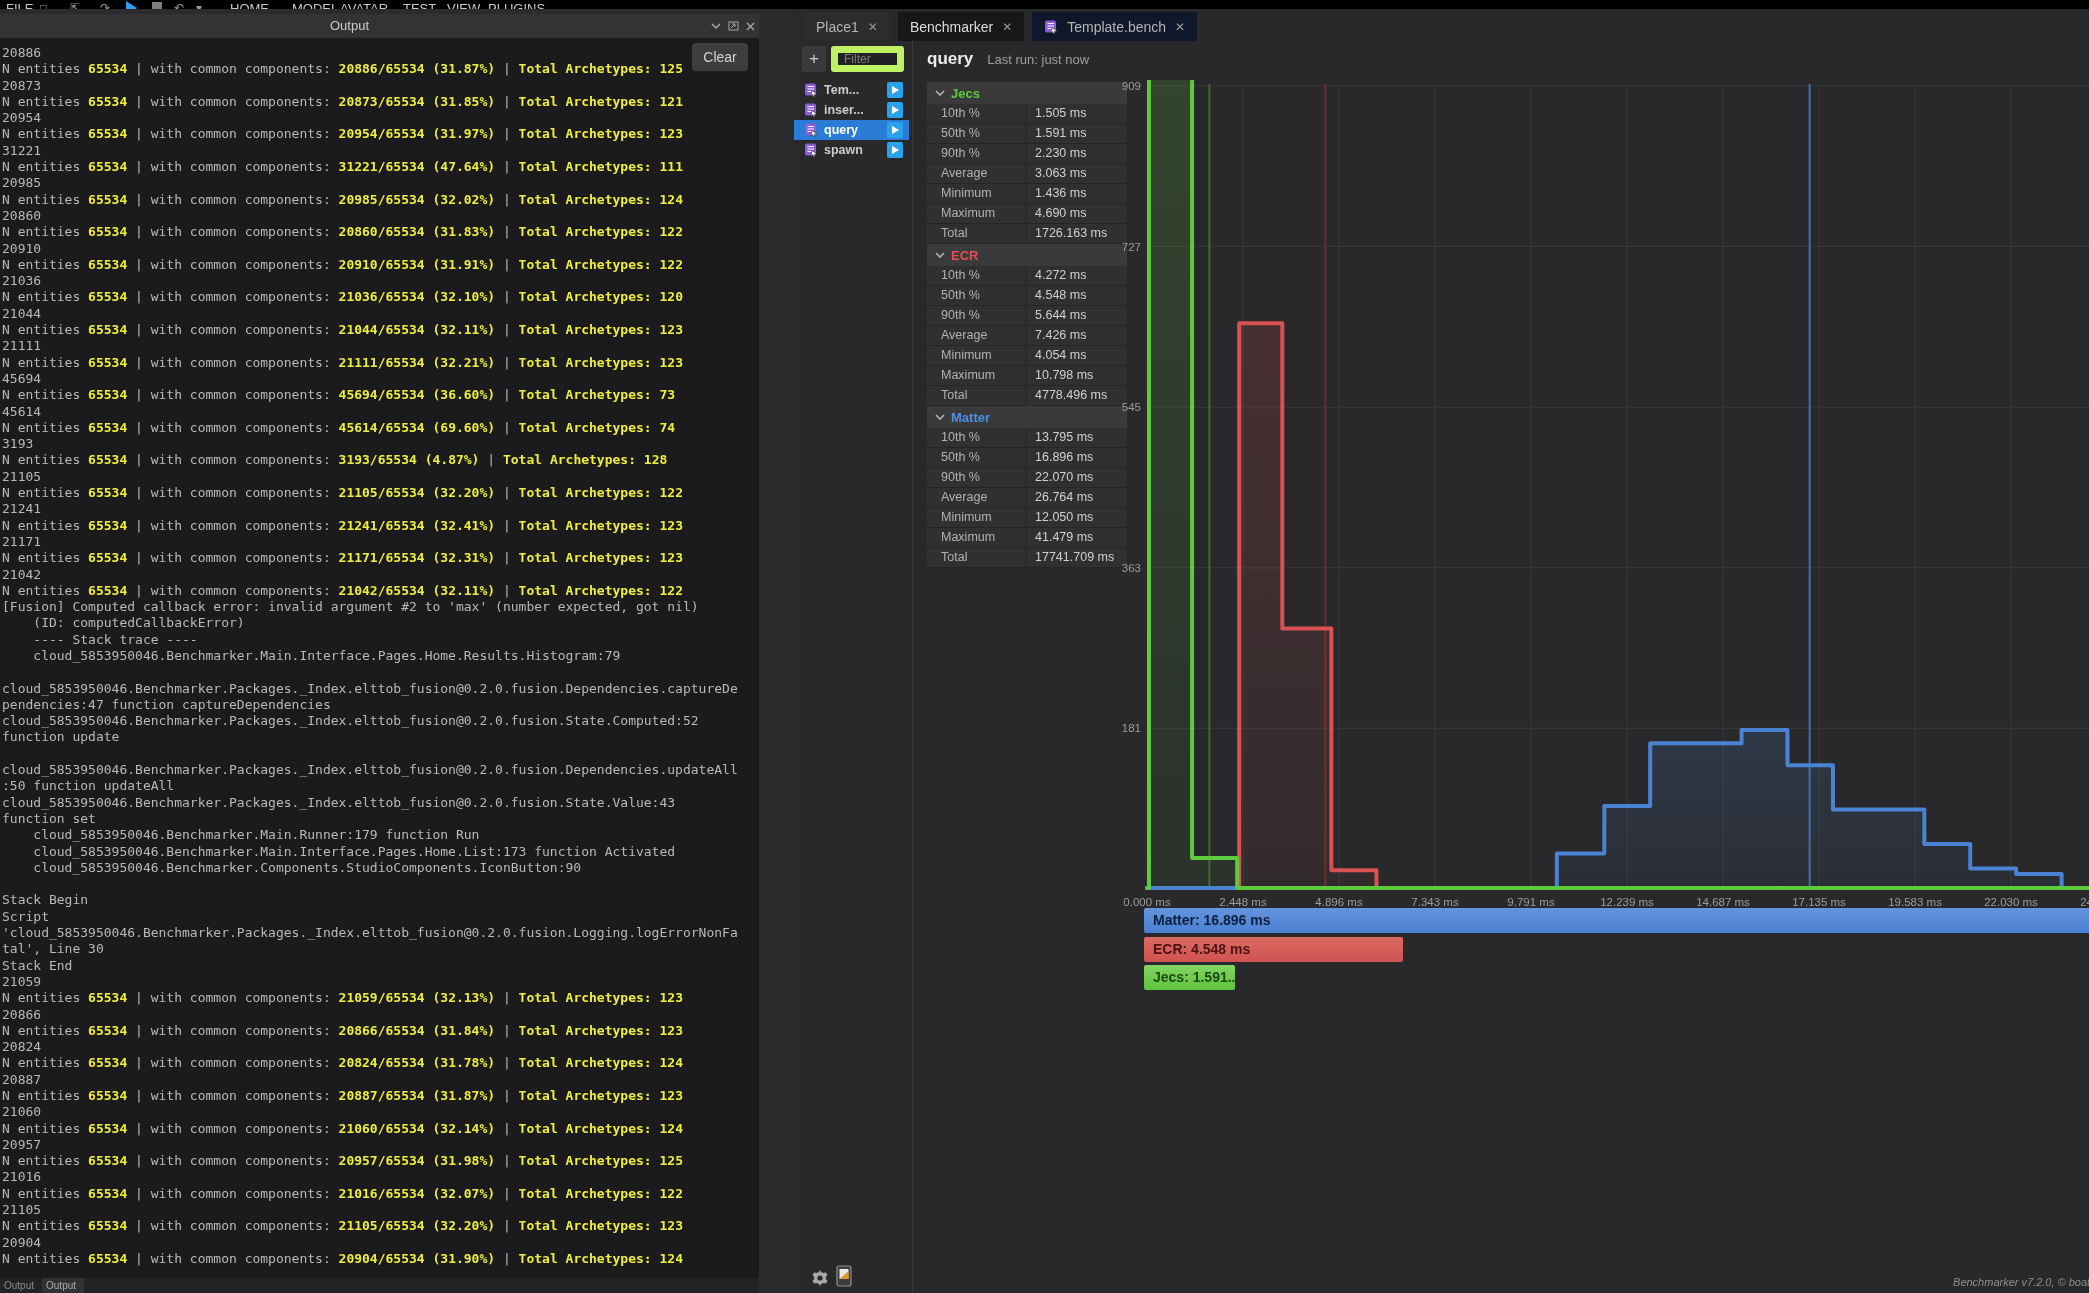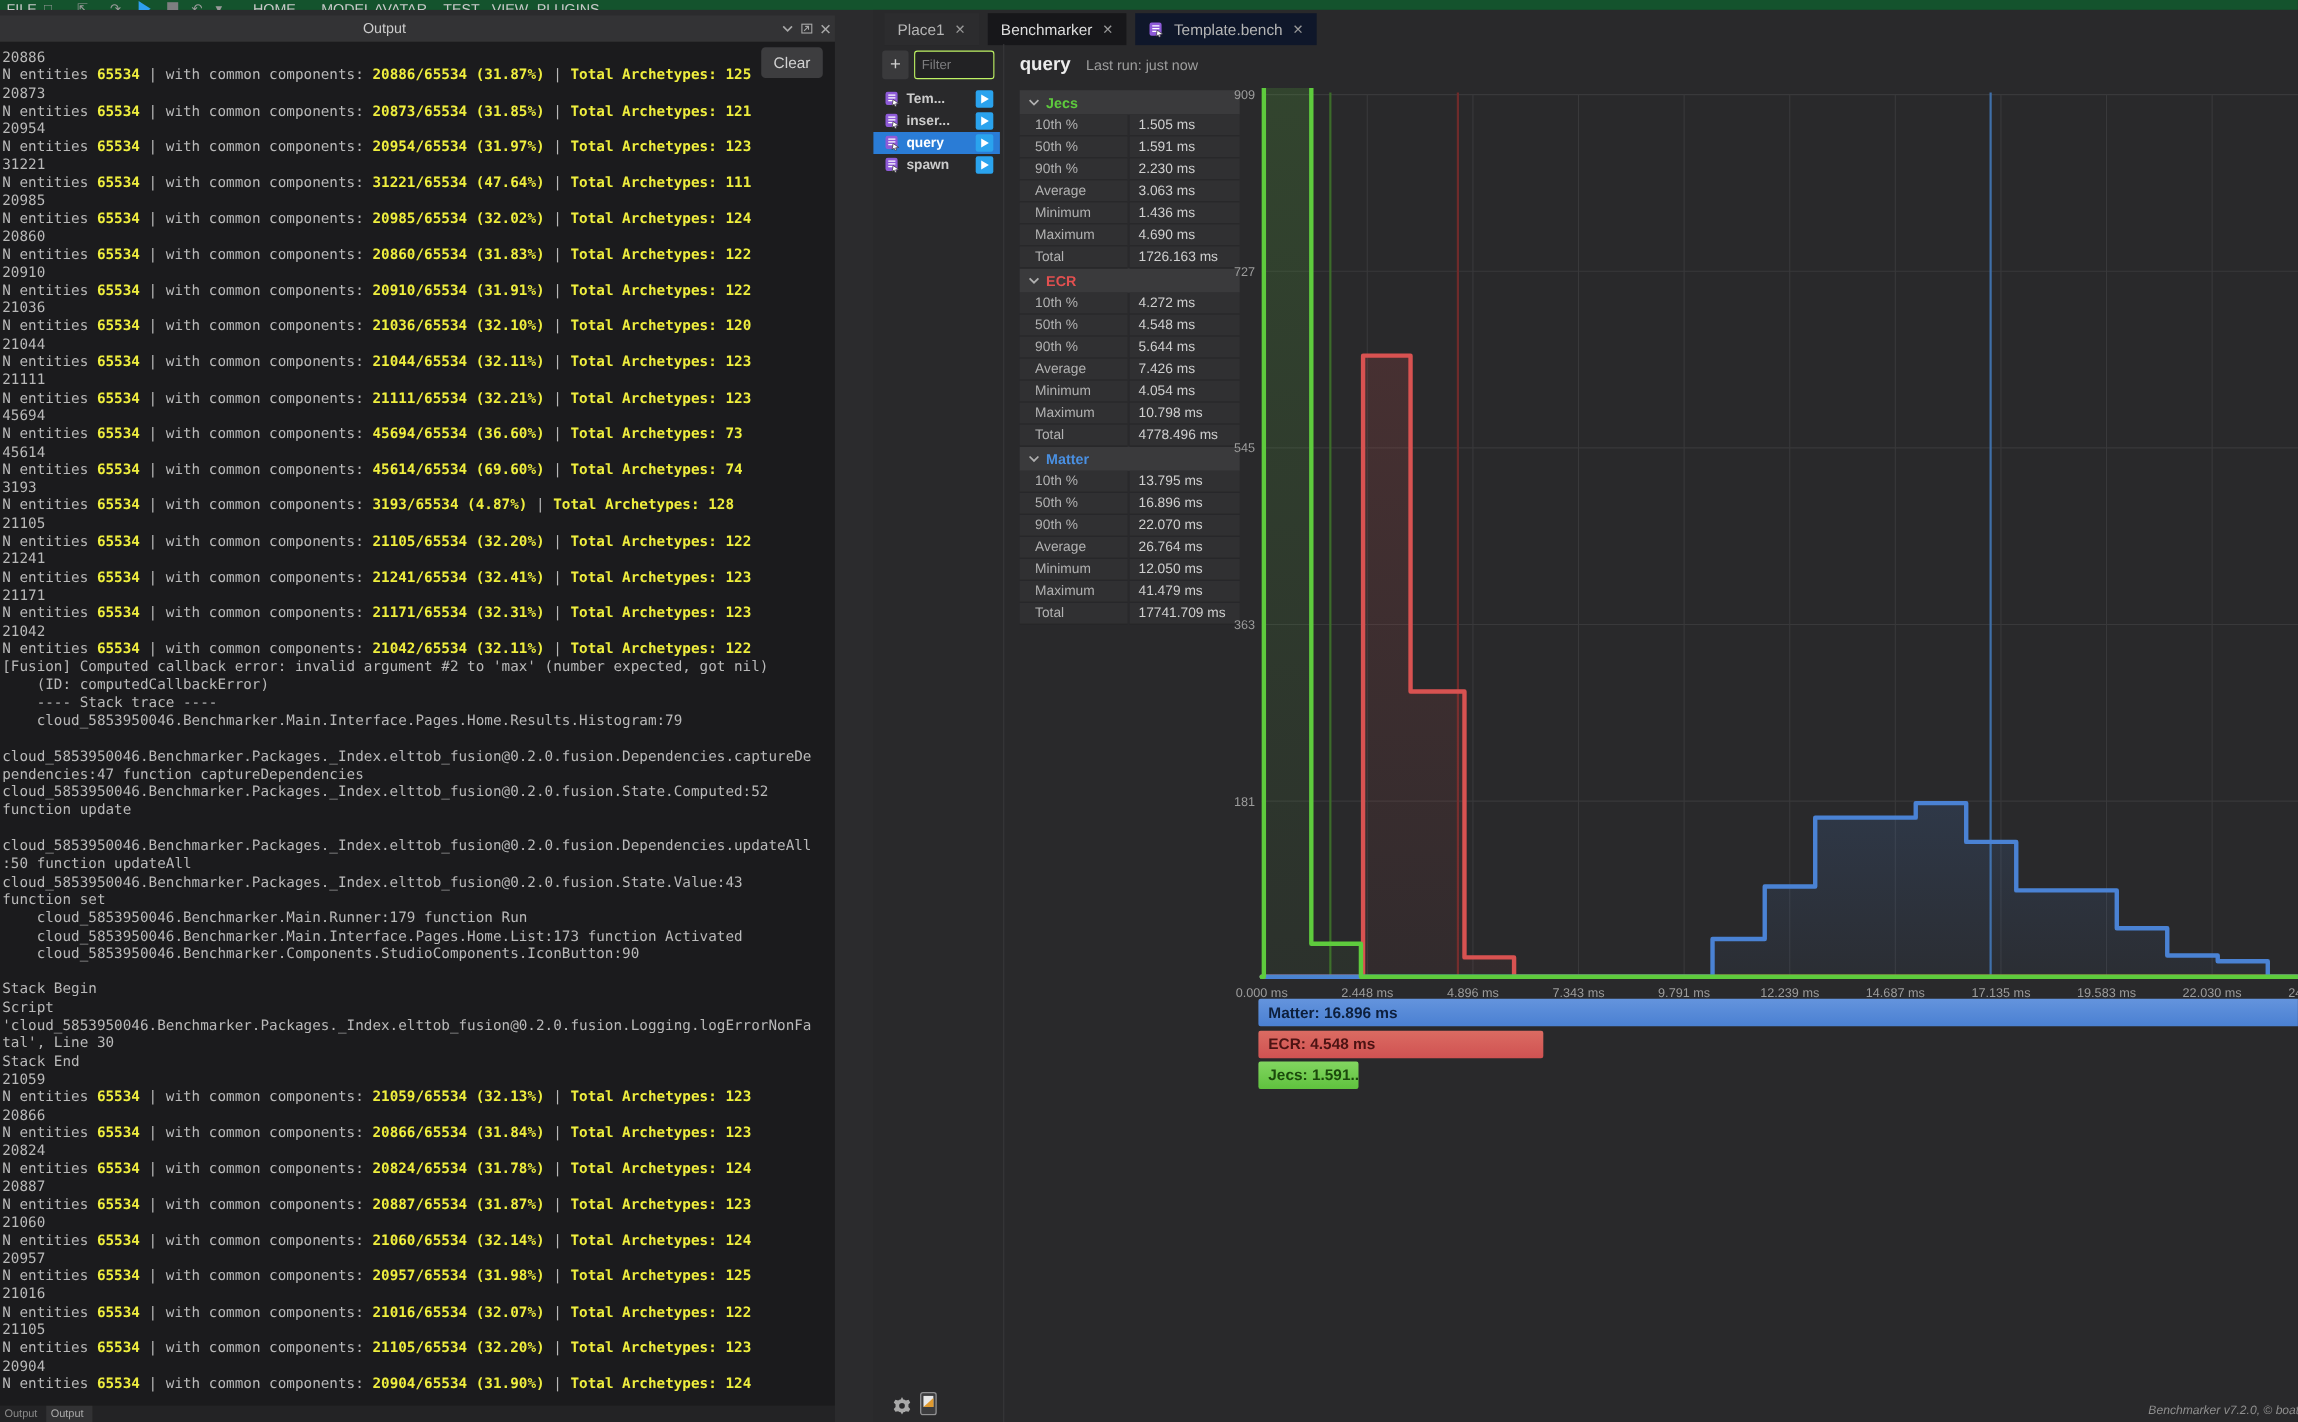--- a/index.html
+++ b/index.html
@@ -2,21 +2,21 @@
 <html><head>
 <meta charset="utf-8">
 <style>
   * { box-sizing: border-box; margin: 0; padding: 0; }
   html,body { width:2089px; height:1293px; overflow:hidden; background:#2b2b2d;
               font-family:"Liberation Sans", sans-serif; }
   #root { position:relative; width:2089px; height:1293px; }
 
   
   #toolbar { position:absolute; left:0; top:0; width:2089px; height:9px; overflow:hidden;
-             background:#14532d; }
+             background:#000000; }
   #toolbar span.menu { position:absolute; top:0; color:#c9c9c9; font-size:13px; line-height:18px; }
   #toolbar .ticon { position:absolute; top:1px; color:#9a9a9a; font-size:12px; }
   #toolbar .play-tri { position:absolute; top:1px; width:0; height:0;
         border-left:11px solid #2f9ff0; border-top:7px solid transparent; border-bottom:7px solid transparent; }
   #toolbar .stop-sq { position:absolute; top:2px; width:10px; height:10px; background:#7e7e80; }
 
   
   #output-panel { position:absolute; left:0; top:14px; width:759px; height:1264px; }
   #output-titlebar { position:absolute; left:0; top:0; width:759px; height:24px; background:#333335;
                      color:#cbcbcb; font-size:13px; }
@@ -45,21 +45,21 @@
          color:#b5b5b5; background:#2c2c2e; }
   .tab.active { background:#17171a; color:#dddddd; }
   .tab.scripted { background:#0f172a; }
   .tab .x { color:#9a9a9a; font-size:12px; }
 
   
   #sidebar { position:absolute; left:0; top:31px; width:118px; bottom:0; }
   #add-btn { position:absolute; left:8px; top:6px; width:24px; height:26px; background:#3a3a3c;
              border:none; border-radius:3px; color:#cfcfcf; font-size:17px; }
   #filter-input { position:absolute; left:37px; top:6px; width:73px; height:26px; background:#222224;
-                  border:1px solid #bef264; border-radius:3px; color:#e5e5e5; font-size:12px; padding:0 6px; }
+                  border:7px solid #bef264; border-radius:3px; color:#e5e5e5; font-size:12px; padding:0 6px; }
   #filter-input::placeholder { color:#7d7d7f; }
   #bench-list { position:absolute; left:0; top:40px; width:115px; }
   .bitem { position:relative; height:20px; display:flex; align-items:center; }
   .bitem.sel { background:#2a7cd6; }
   .bitem .sicon { margin-left:10px; }
   .bitem .blabel { margin-left:6px; font-size:12.5px; color:#cccccc; white-space:nowrap;font-weight:bold; }
   .bitem.sel .blabel { color:#ffffff; }
   .playbtn { position:absolute; right:6px; top:2px; width:16px; height:16px; background:#2aa3ee;
              border:none; border-radius:2px; }
   .playbtn:before { content:""; position:absolute; left:5px; top:4px; width:0; height:0;

